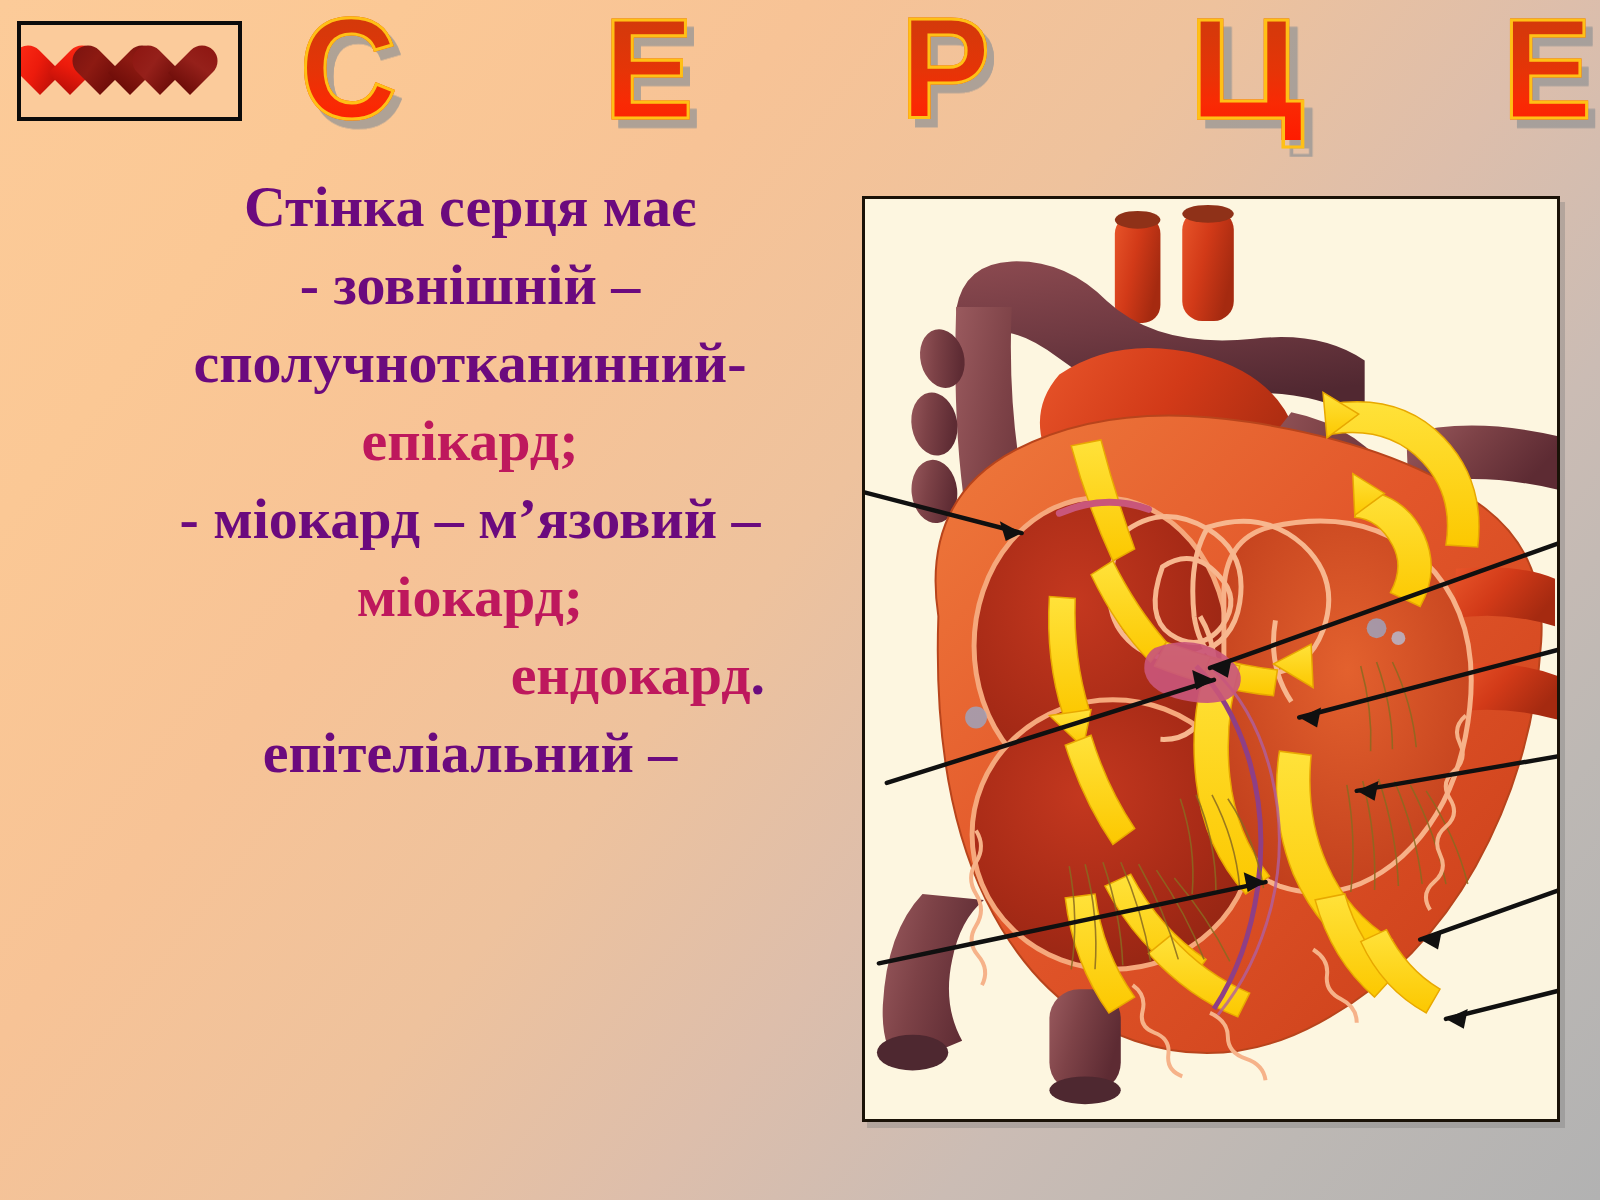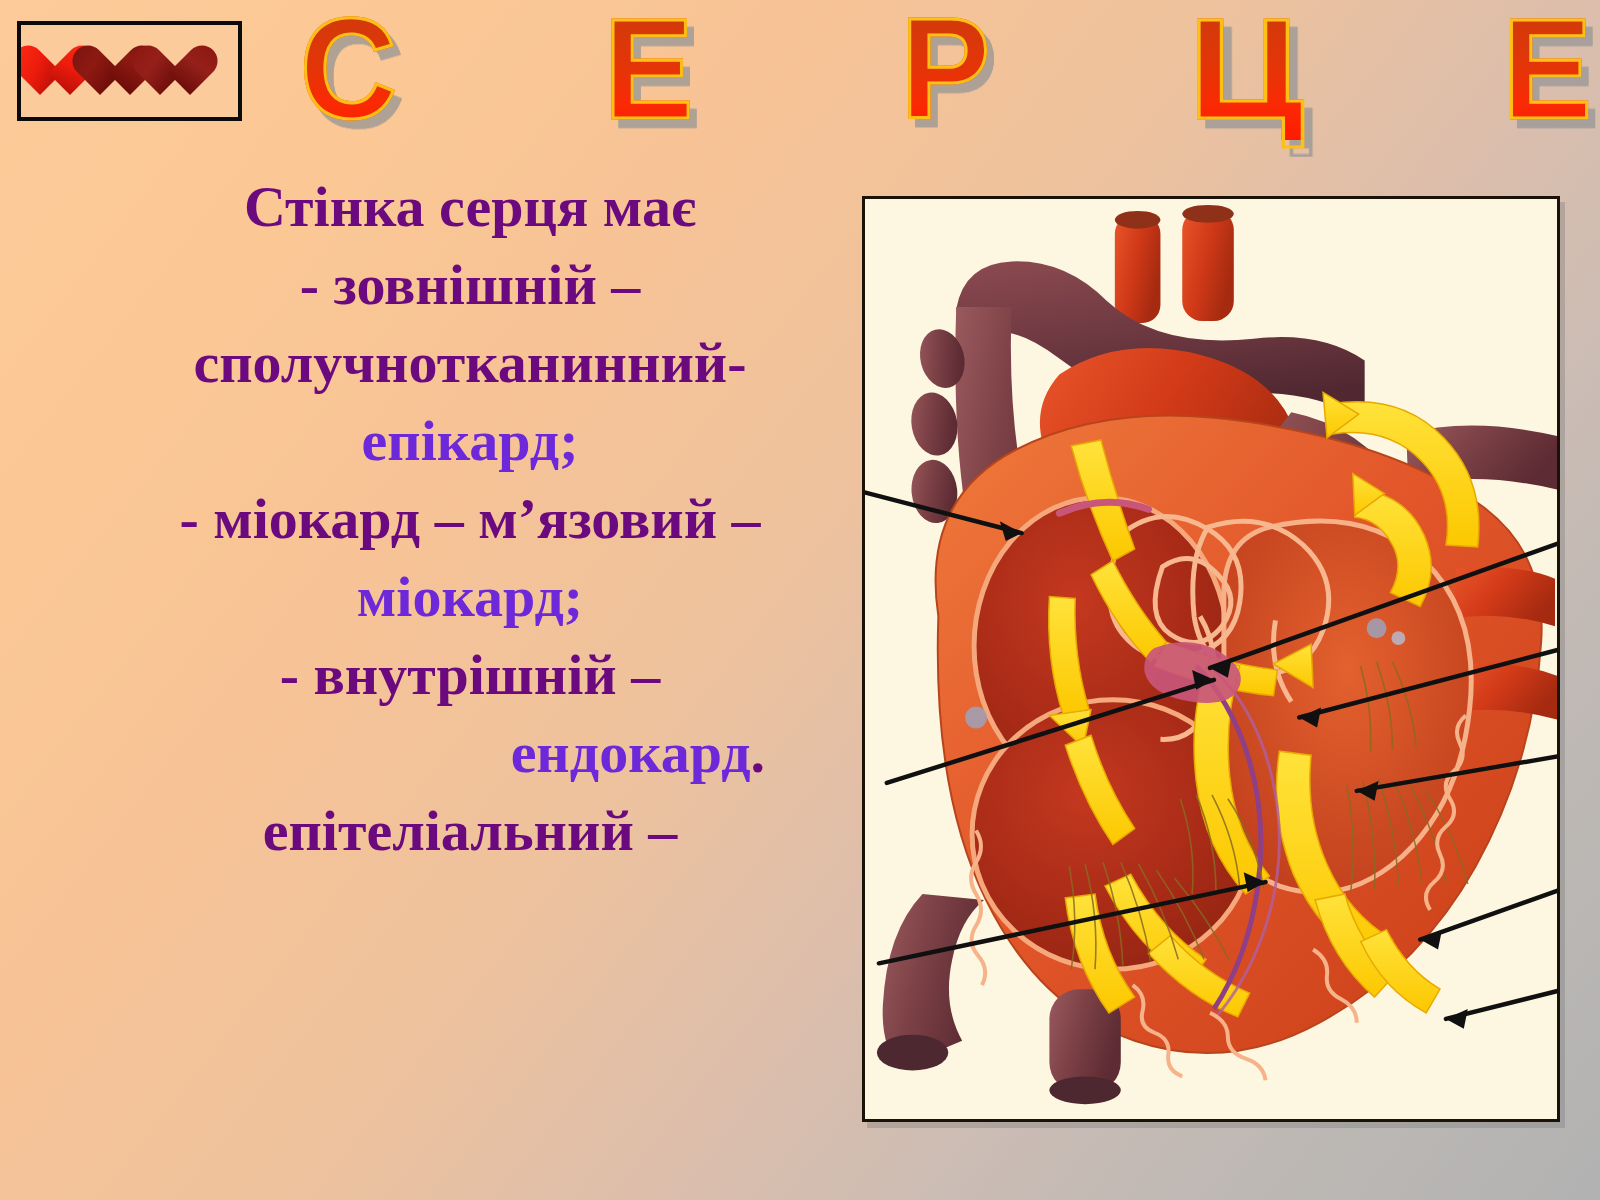--- a/index.html
+++ b/index.html
@@ -55,21 +55,21 @@
   
   .text-col{
     position:absolute;left:28px;top:168px;width:810px;
     font-size:58px;line-height:1.345;font-weight:bold;
     color:#6b0a7e;text-align:center;margin-left:37px;
   }
   .text-col .ln{white-space:nowrap;}
   .text-col .ln.l{text-align:center;}
   .text-col .ln.c{text-align:center;}
   .text-col .ln.r{text-align:right;padding-right:110px;}
-  .crimson{color:#6d28d9;}
+  .crimson{color:#be185d;}
   .dot-purple{color:#6b0a7e;}
 
   
   .pic-frame{
     position:absolute;left:862px;top:196px;width:698px;height:926px;
     border:3px solid #1a1207;background:#fdf6e0;
     box-sizing:border-box;overflow:hidden;
     box-shadow:5px 6px 0 rgba(120,120,120,.35);
   }
   .pic-frame svg{display:block;width:100%;height:100%;}
@@ -104,23 +104,20 @@
       <span>сполучнотканинний-</span>
     </div>
     <div class="ln c">
       <span class="crimson">епікард;</span>
     </div>
     <div class="ln l">
       <span>- міокард – м’язовий –</span>
     </div>
     <div class="ln c">
       <span class="crimson">міокард;</span>
-    </div>
-    <div class="ln l">
-      <span>- внутрішній –</span>
     </div>
     <div class="ln r">
       <span class="crimson">ендокард</span><span class="dot-purple">.</span>
     </div>
     <div class="ln l">
       <span>епітеліальний –</span>
     </div>
   </div>
 
   <div class="pic-frame">

